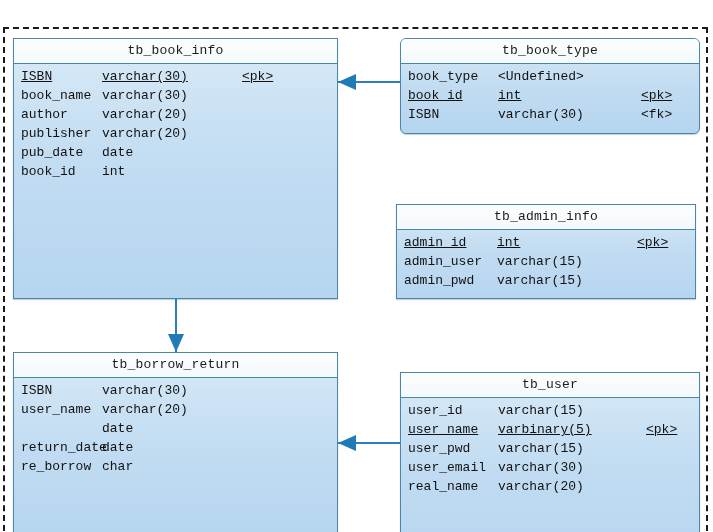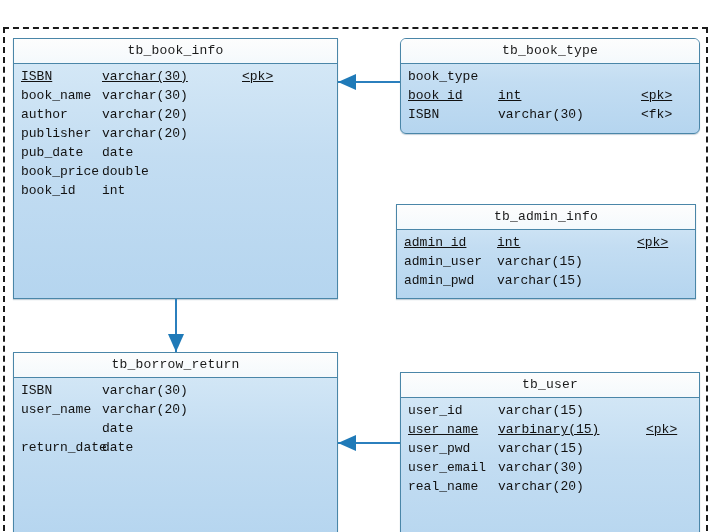--- a/index.html
+++ b/index.html
@@ -145,37 +145,33 @@
         <span class="attr-name">publisher</span>
         <span class="attr-type">varchar(20)</span>
         <span class="attr-key"></span>
       </div>
       <div class="attr-row">
         <span class="attr-name">pub_date</span>
         <span class="attr-type">date</span>
         <span class="attr-key"></span>
       </div>
       <div class="attr-row">
-        <span class="attr-name">book_price</span>
-        <span class="attr-type">double</span>
-        <span class="attr-key"></span>
-      </div>
-      <div class="attr-row">
         <span class="attr-name">book_id</span>
         <span class="attr-type">int</span>
         <span class="attr-key"></span>
       </div>
     </div>
   </div>
 
   <div class="entity cols-type" style="left:400px; top:14px; width:300px; height:96px;border-radius:6px;">
     <div class="entity-header">tb_book_type</div>
     <div class="entity-body">
       <div class="attr-row">
         <span class="attr-name">book_type</span>
+        <span class="attr-type">&lt;Undefined&gt;</span>
         <span class="attr-key"></span>
       </div>
       <div class="attr-row">
         <span class="attr-name u">book_id</span>
         <span class="attr-type u">int</span>
         <span class="attr-key u">&lt;pk&gt;</span>
       </div>
       <div class="attr-row">
         <span class="attr-name">ISBN</span>
         <span class="attr-type">varchar(30)</span>
@@ -220,34 +216,39 @@
       </div>
       <div class="attr-row">
         <span class="attr-type">date</span>
         <span class="attr-key"></span>
       </div>
       <div class="attr-row">
         <span class="attr-name">return_date</span>
         <span class="attr-type">date</span>
         <span class="attr-key"></span>
       </div>
+      <div class="attr-row">
+        <span class="attr-name">re_borrow</span>
+        <span class="attr-type">char</span>
+        <span class="attr-key"></span>
+      </div>
     </div>
   </div>
 
   <div class="entity cols-user" style="left:400px; top:348px; width:300px; height:190px;">
     <div class="entity-header">tb_user</div>
     <div class="entity-body">
       <div class="attr-row">
         <span class="attr-name">user_id</span>
         <span class="attr-type">varchar(15)</span>
         <span class="attr-key"></span>
       </div>
       <div class="attr-row">
         <span class="attr-name u">user_name</span>
-        <span class="attr-type u">varbinary(15)</span>
+        <span class="attr-type u">varbinary(5)</span>
         <span class="attr-key u">&lt;pk&gt;</span>
       </div>
       <div class="attr-row">
         <span class="attr-name">user_pwd</span>
         <span class="attr-type">varchar(15)</span>
         <span class="attr-key"></span>
       </div>
       <div class="attr-row">
         <span class="attr-name">user_email</span>
         <span class="attr-type">varchar(30)</span>

